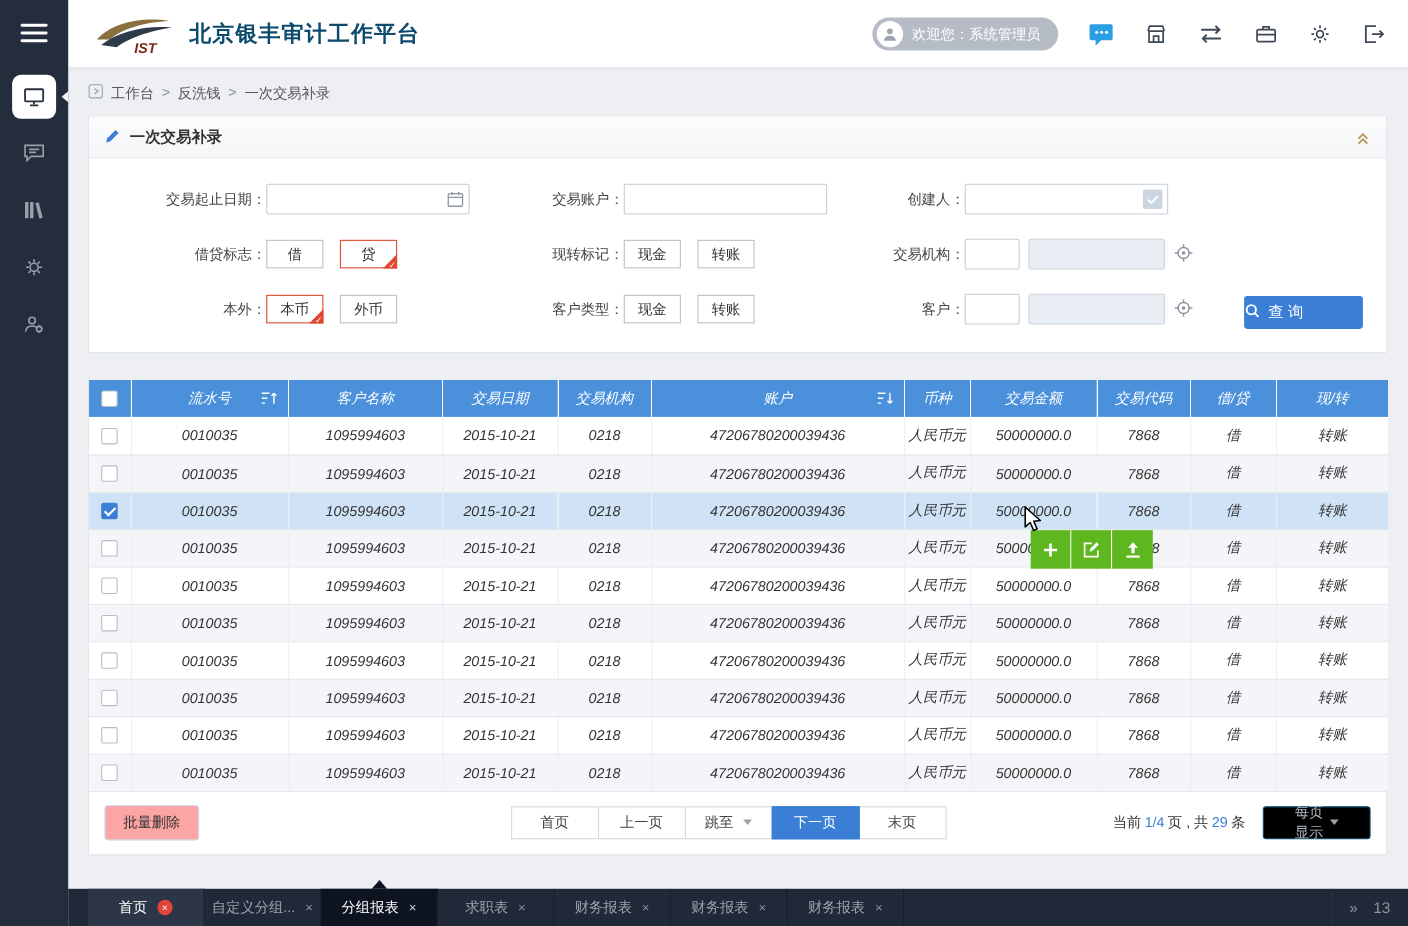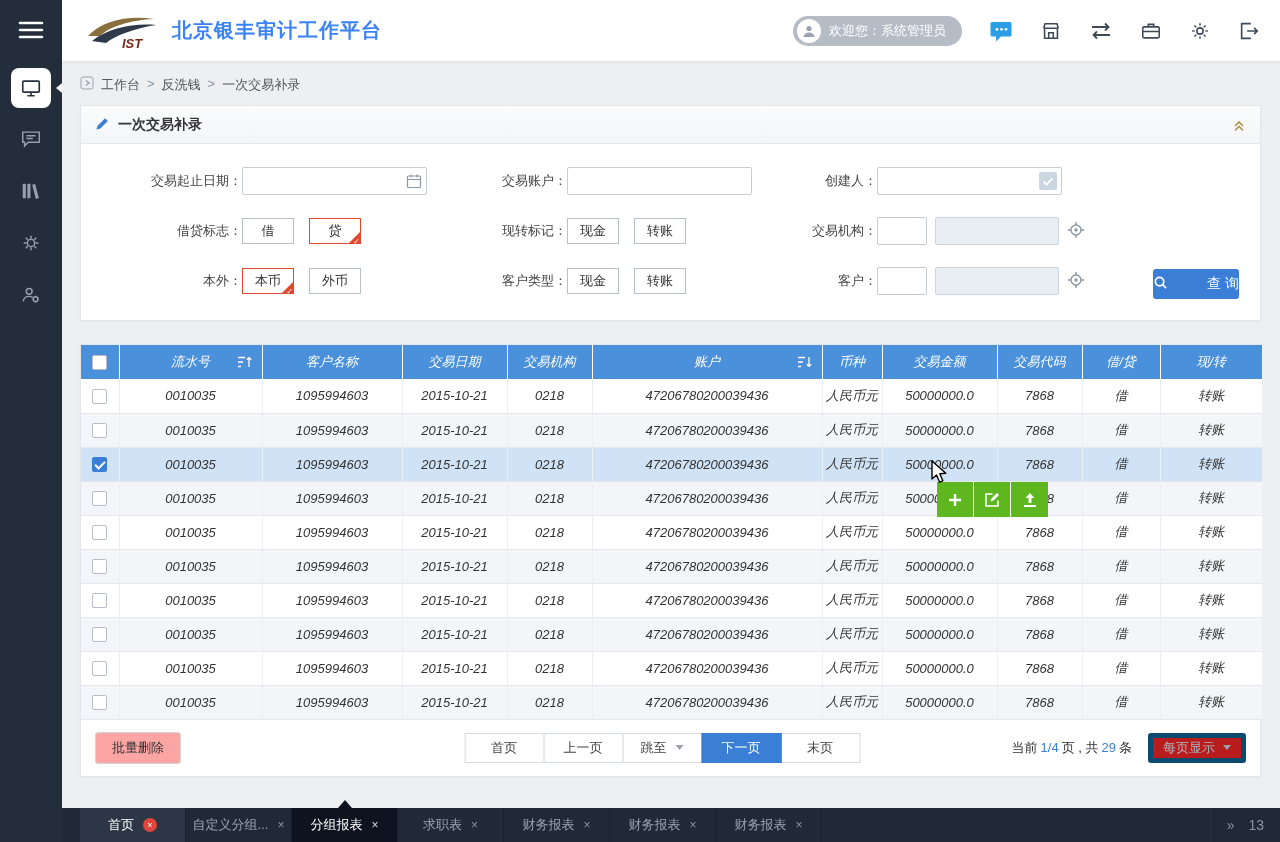--- a/index.html
+++ b/index.html
@@ -16,21 +16,21 @@
 
 .sidebar{position:absolute;left:0;top:0;width:62px;height:842px;background:var(--sidebar-bg);z-index:6;}
 .sb-menu{height:62px;display:flex;align-items:center;justify-content:center;cursor:pointer;}
 .sb-item{height:52px;display:flex;align-items:center;justify-content:center;position:relative;cursor:pointer;}
 .sb-item .tile{width:40px;height:40px;background:#fff;border-radius:8px;display:flex;align-items:center;justify-content:center;}
 .sb-item.active .notch{position:absolute;right:0;top:50%;margin-top:-5px;width:0;height:0;border-top:5px solid transparent;border-bottom:5px solid transparent;border-right:6px solid #f2f4f7;}
 
 
 .topbar{position:absolute;left:62px;top:0;right:0;height:62px;background:#fff;border-bottom:1px solid #e2e5e9;box-shadow:0 1px 3px rgba(0,0,0,.05);display:flex;align-items:center;padding:0 20px;z-index:5;}
 .logo{margin-right:12px;display:flex;align-items:center;}
-.app-title{font-size:20px;font-weight:bold;color:#3b82f6;letter-spacing:1px;}
+.app-title{font-size:20px;font-weight:bold;color:#0c4a6e;letter-spacing:1px;}
 .header-right{margin-left:auto;display:flex;align-items:center;gap:27px;text-align:center;}
 .welcome{height:30px;background:#b5bcc6;border-radius:16px;color:#fff;display:flex;align-items:center;gap:8px;padding:0 16px 0 4px;font-size:13px;cursor:pointer;}
 .avatar{width:24px;height:24px;border-radius:50%;background:#fff;display:flex;align-items:center;justify-content:center;}
 .hicon{display:flex;align-items:center;cursor:pointer;}
 
 
 .content{position:absolute;left:62px;top:62px;right:0;bottom:34px;padding:14px 19px 0 18px;overflow:hidden;}
 .breadcrumb{display:flex;align-items:flex-start;gap:7px;color:#555;font-size:13px;height:20px;margin-bottom:9px;}
 .bc-sep{color:#8a939e;}
 
@@ -48,21 +48,21 @@
 .ffield{display:flex;align-items:center;gap:15px;margin-left:0;}
 .iwrap{position:relative;display:flex;align-items:center;}
 .iwrap .inicon{position:absolute;right:5px;display:flex;cursor:pointer;}
 input.txt{width:185px;height:28px;border:1px solid #c5ccd4;border-radius:2px;padding:0 26px 0 8px;font-size:13px;background:#fff;}
 input.sm{width:50px;height:28px;border:1px solid #c5ccd4;border-radius:2px;padding:0 6px;font-size:13px;}
 .disabled-input{width:124px;height:28px;background:#e9eef4;border:1px solid #ccd4dc;border-radius:2px;}
 .toggle{min-width:52px;height:26px;border:1px solid #b9c0c8;background:#fff;display:flex;align-items:center;justify-content:center;padding:0 12px;font-size:13px;color:#333;position:relative;cursor:pointer;}
 .toggle.selected{border-color:var(--selected-red);}
 .toggle.selected::after{content:"";position:absolute;right:-1px;bottom:-1px;border-left:13px solid transparent;border-bottom:13px solid var(--selected-red);}
 .toggle.selected::before{content:"✓";position:absolute;right:0;bottom:-3px;color:#fff;font-size:8px;z-index:1;}
-.search-btn{position:absolute;right:21px;top:163px;width:86px;height:30px;background:var(--accent-blue);color:#fff;border:none;border-radius:3px;font-size:14px;display:flex;align-items:center;justify-content:space-between;gap:7px;margin-left:28px;}
+.search-btn{position:absolute;right:21px;top:163px;width:108px;height:30px;background:var(--accent-blue);color:#fff;border:none;border-radius:3px;font-size:14px;display:flex;align-items:center;justify-content:flex-start;gap:7px;margin-left:28px;}
 
 
 .table-card{margin-top:23px;background:#fff;border:1px solid #e2e5e9;position:relative;box-shadow:0 1px 2px rgba(0,0,0,.03);}
 table{width:100%;border-collapse:collapse;table-layout:fixed;font-style:italic;}
 thead th{background:var(--header-blue);color:#fff;height:34px;font-weight:normal;font-size:13px;position:relative;border-right:1px solid rgba(255,255,255,.25);text-align:center;}
 thead th:last-child{border-right:none;}
 th .sort{position:absolute;right:9px;top:10px;}
 tbody td{height:34px;text-align:center;font-size:13px;color:#333;border-bottom:1px solid #e4e7eb;border-right:1px solid #eceff2;background:#fff;overflow:hidden;white-space:nowrap;}
 tbody td:last-child{border-right:none;}
 tr.alt td{background:#f3f5f8;}
@@ -78,21 +78,21 @@
 
 
 .table-footer{height:56px;display:flex;align-items:center;padding:0 14px;position:relative;background:#fff;}
 .batch{height:32px;padding:0 16px;background:#fca5a5;border:1px solid #cfd4da;border-radius:3px;font-size:13px;color:#333;}
 .pager{position:absolute;left:50%;transform:translateX(-52%);display:flex;}
 .pager button{height:30px;min-width:80px;background:#fff;border:1px solid #d6dade;font-size:13px;color:#444;margin-left:-1px;display:flex;align-items:center;justify-content:center;gap:9px;}
 .pager button.primary{background:var(--accent-blue);border-color:var(--accent-blue);color:#fff;position:relative;z-index:1;}
 .caret{width:0;height:0;border-left:4px solid transparent;border-right:4px solid transparent;border-top:5px solid #9aa3ad;display:inline-block;}
 .pageinfo{margin-left:auto;display:flex;align-items:center;font-size:13px;color:#333;}
 .blue{color:var(--accent-blue);padding:0 3px;}
-.perpage{width:98px;height:30px;background:#b91c1c;border:5px solid #0c4a6e;border-radius:3px;color:#aeb5bd;display:flex;align-items:center;justify-content:space-between;padding:0 10px;margin-left:16px;cursor:default;}
+.perpage{width:98px;height:30px;background:#000000;border:1px solid #0c4a6e;border-radius:3px;color:#aeb5bd;display:flex;align-items:center;justify-content:space-between;padding:0 28px;margin-left:16px;cursor:default;}
 
 
 .tabbar{position:absolute;left:62px;right:0;bottom:0;height:34px;background:var(--tabbar-bg);display:flex;align-items:stretch;padding-left:18px;z-index:5;}
 .tab{width:106px;display:flex;align-items:center;justify-content:center;gap:9px;font-size:13px;color:#9aa3af;border-right:1px solid #19212d;position:relative;cursor:pointer;flex:none;}
 .tab.home{background:#2c3646;color:#fff;}
 .tab.active{background:#0d1420;color:#fff;}
 .tab.active::before{content:"";position:absolute;top:-8px;left:50%;margin-left:-7px;border-left:7px solid transparent;border-right:7px solid transparent;border-bottom:8px solid #0d1420;}
 .tab .close{font-size:12px;color:#8b94a0;line-height:1;}
 .tab .close.red{width:14px;height:14px;background:#e0443a;border-radius:50%;color:#fff;display:flex;align-items:center;justify-content:center;font-size:9px;}
 .tab.active .close{color:#cfd5dc;}

